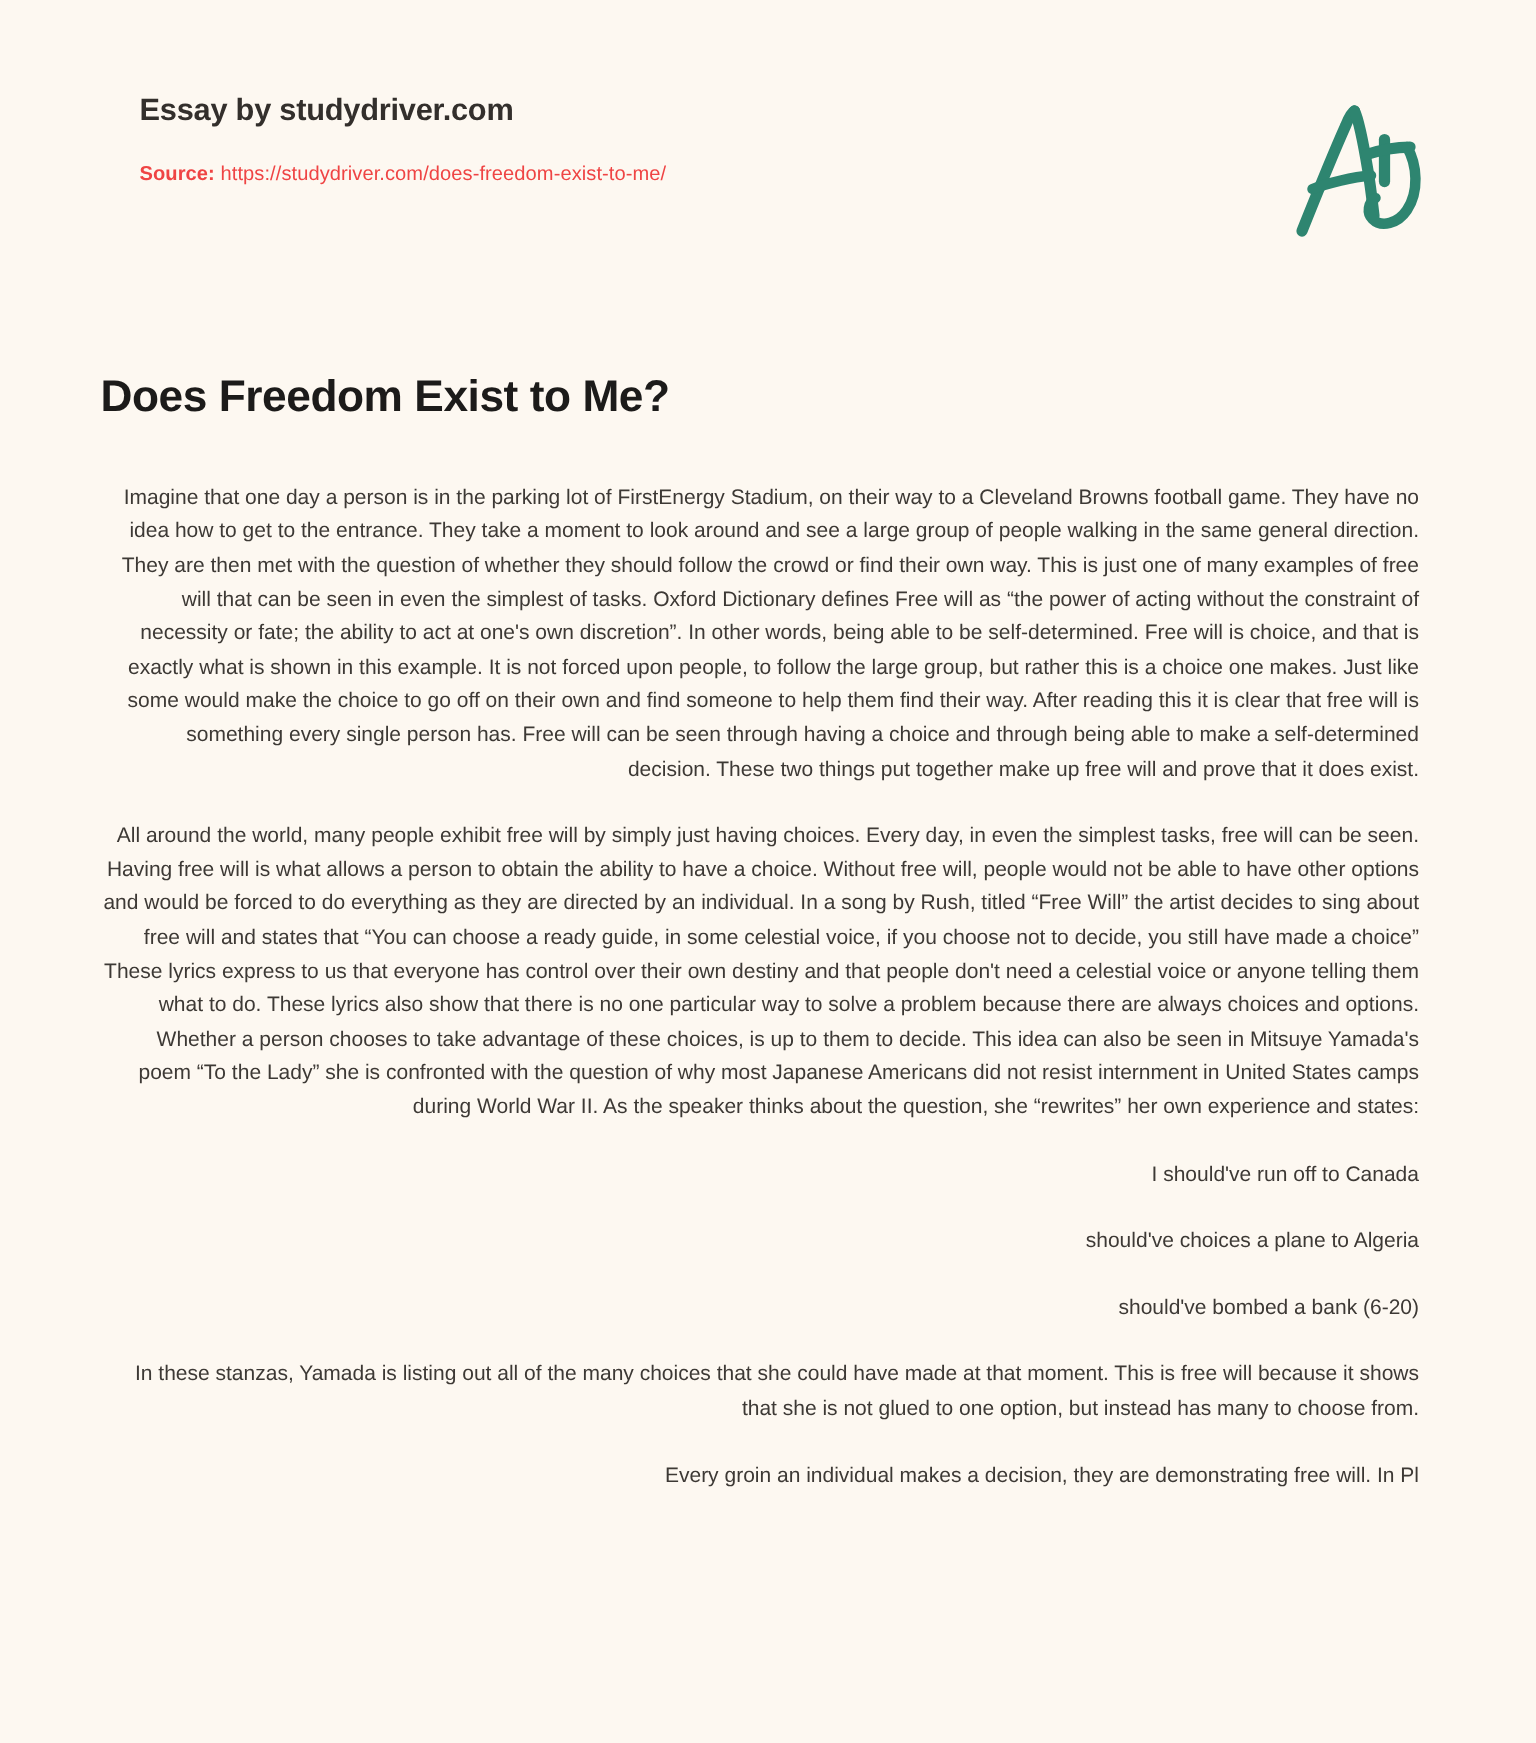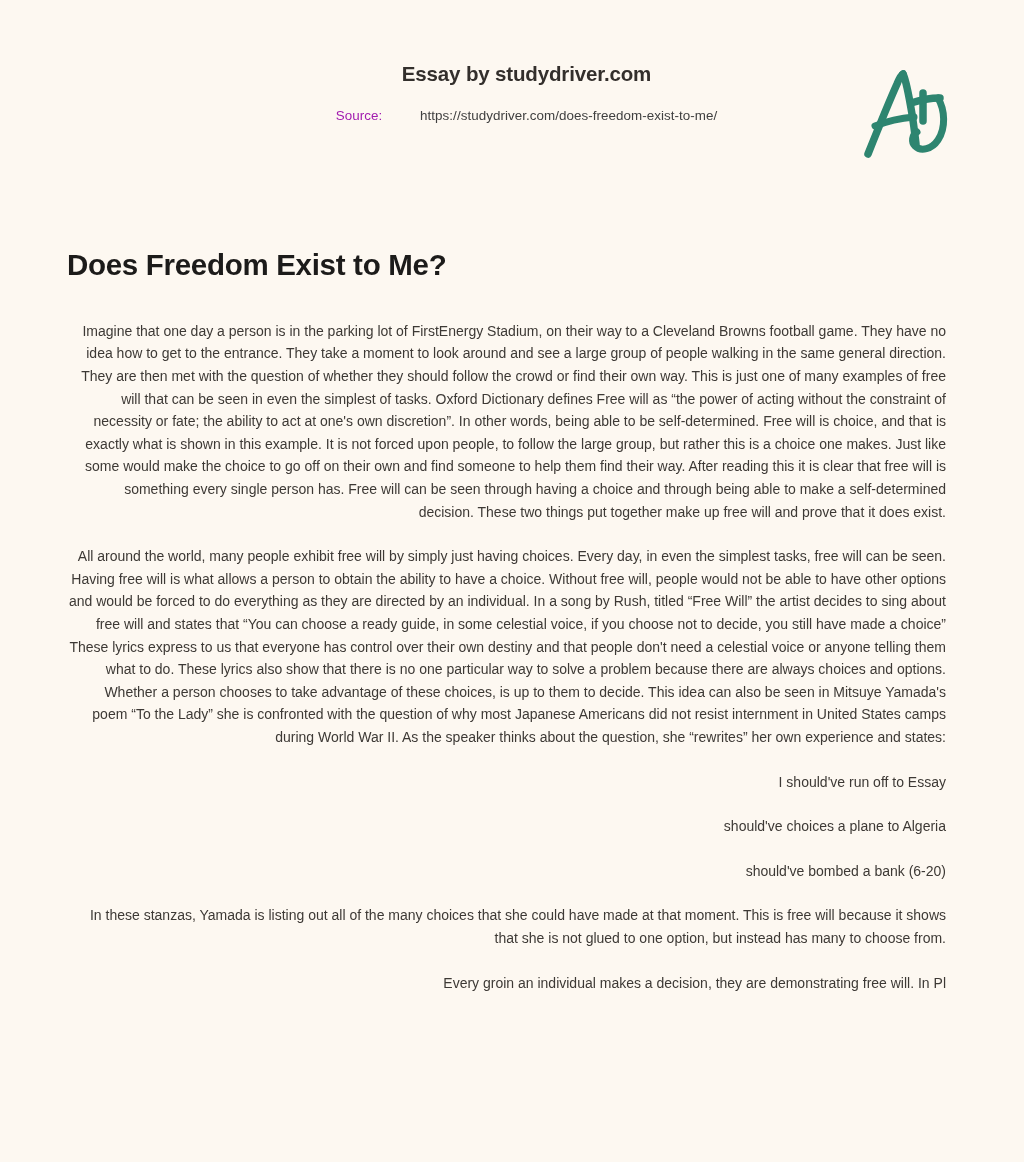--- a/index.html
+++ b/index.html
@@ -22,21 +22,20 @@
     box-sizing: border-box;
     position: relative;
   }
 
   
   .header {
     position: relative;
     padding: 62px 64px 0 93px;
     height: 118px;
     box-sizing: border-box;
-    text-align: center;
   }
 
   .brand-line {
     font-size: 20.5px;
     font-weight: bold;
     letter-spacing: -0.15px;
     color: #332f2c;
     line-height: 1.2;
     margin: 0;
   }
@@ -44,27 +43,27 @@
   .source-line {
     margin: 21px 0 0 0;
     font-size: 13.4px;
     line-height: 1.2;
     color: #8d8984;
     letter-spacing: 0.05px;
     white-space: nowrap;
   }
 
   .source-label {
-    color: #a21caf;
+    color: #ef4444;
+    font-weight: bold;
   }
 
   .source-url {
-    color: #404040;
+    color: #ef4444;
     text-decoration: none;
-    margin-left: 34px;
   }
 
   
   .logo {
     position: absolute;
     top: 58px;
     right: 62px;
     width: 112px;
     height: 112px;
   }
@@ -134,21 +133,21 @@
       </svg>
     </div>
   </div>
 
   <div class="article">
     <h1 class="article-title">Does Freedom Exist to Me?</h1>
 
     <div class="article-body">
       <p class="para">Imagine that one day a person is in the parking lot of FirstEnergy Stadium, on their way to a Cleveland Browns football game. They have no idea how to get to the entrance. They take a moment to look around and see a large group of people walking in the same general direction. They are then met with the question of whether they should follow the crowd or find their own way. This is just one of many examples of free will that can be seen in even the simplest of tasks. Oxford Dictionary defines Free will as “the power of acting without the constraint of necessity or fate; the ability to act at one's own discretion”. In other words, being able to be self-determined. Free will is choice, and that is exactly what is shown in this example. It is not forced upon people, to follow the large group, but rather this is a choice one makes. Just like some would make the choice to go off on their own and find someone to help them find their way. After reading this it is clear that free will is something every single person has. Free will can be seen through having a choice and through being able to make a self-determined decision. These two things put together make up free will and prove that it does exist.</p>
       <p class="para">All around the world, many people exhibit free will by simply just having choices. Every day, in even the simplest tasks, free will can be seen. Having free will is what allows a person to obtain the ability to have a choice. Without free will, people would not be able to have other options and would be forced to do everything as they are directed by an individual. In a song by Rush, titled “Free Will” the artist decides to sing about free will and states that “You can choose a ready guide, in some celestial voice, if you choose not to decide, you still have made a choice” These lyrics express to us that everyone has control over their own destiny and that people don't need a celestial voice or anyone telling them what to do. These lyrics also show that there is no one particular way to solve a problem because there are always choices and options. Whether a person chooses to take advantage of these choices, is up to them to decide. This idea can also be seen in Mitsuye Yamada's poem “To the Lady” she is confronted with the question of why most Japanese Americans did not resist internment in United States camps during World War II. As the speaker thinks about the question, she “rewrites” her own experience and states:</p>
-      <p class="para verse">I should've run off to Essay</p>
+      <p class="para verse">I should've run off to Canada</p>
       <p class="para verse">should've choices a plane to Algeria</p>
       <p class="para verse">should've bombed a bank (6-20)</p>
       <p class="para">In these stanzas, Yamada is listing out all of the many choices that she could have made at that moment. This is free will because it shows that she is not glued to one option, but instead has many to choose from.</p>
       <p class="para">Every groin an individual makes a decision, they are demonstrating free will. In Pl</p>
     </div>
   </div>
 
 </div>
 
 </body></html>

